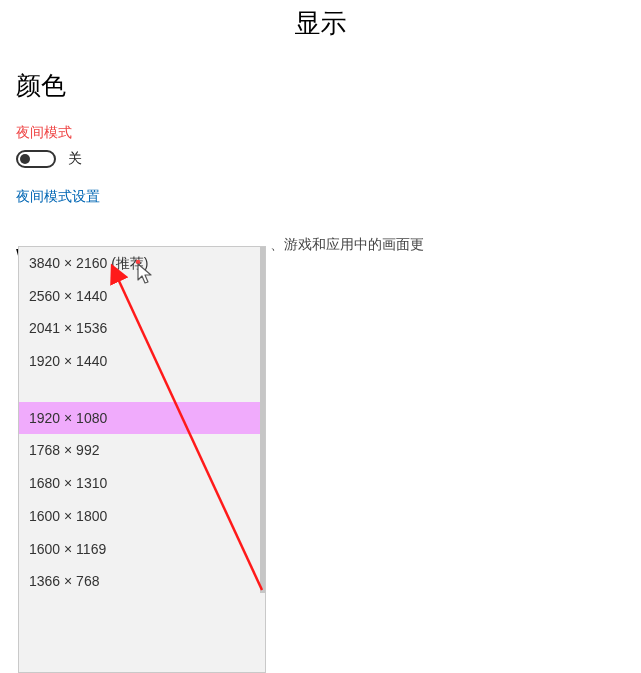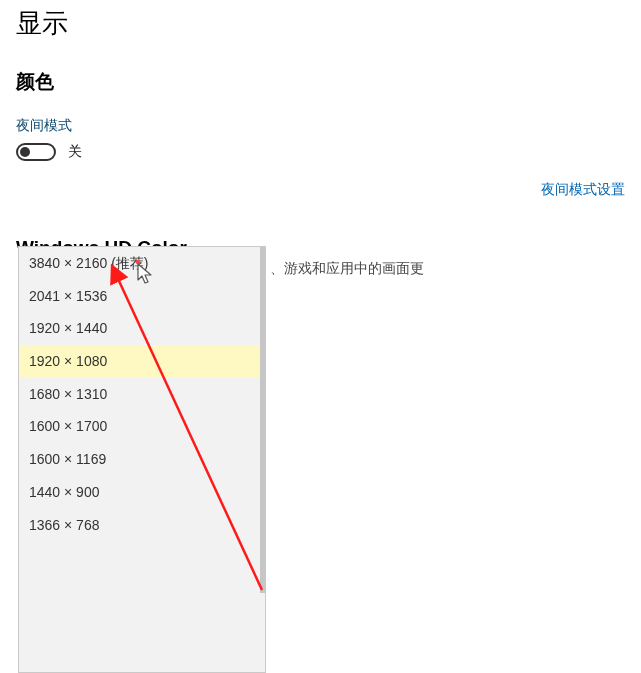--- a/index.html
+++ b/index.html
@@ -14,30 +14,31 @@
     overflow: hidden;
     position: relative;
   }
   .page {
     padding: 6px 16px 0 16px;
   }
   .page-title {
     font-size: 26px;
     font-weight: 400;
     margin: 0 0 28px 0;
+    text-align: center;
   }
   .section-title {
-    font-size: 19px;
-    font-weight: 700;
+    font-size: 25px;
+    font-weight: 400;
     margin: 0 0 22px 0;
   }
   .setting-label {
     font-size: 14px;
     margin: 0 0 8px 0;
-    color: #0c4a6e;
+    color: #ef4444;
   }
   .toggle-row {
     display: flex;
     align-items: center;
     gap: 12px;
     margin-bottom: 20px;
   }
   .toggle {
     width: 40px;
     height: 18px;
@@ -57,21 +58,20 @@
     background: #333;
   }
   .toggle-state {
     font-size: 14px;
     color: #222;
   }
   .link {
     font-size: 14px;
     color: #0066b4;
     cursor: pointer;
-    text-align: right;
   }
   .section-gap { height: 38px; }
 
   .dropdown-panel {
     position: absolute;
     left: 18px;
     top: 246px;
     width: 248px;
     height: 427px;
     background: #f2f2f2;
@@ -100,27 +100,28 @@
     height: 32.7px;
     line-height: 33px;
     padding: 0 10px;
     font-size: 14px;
     color: #333;
     cursor: pointer;
     white-space: nowrap;
     overflow: hidden;
   }
   .dd-item.selected {
-    background: #fef9c3;
+    background: #f0abfc;
+    margin-top: 24px;
   }
 
   .truncated-text {
     position: absolute;
     left: 270px;
-    top: 260px;
+    top: 236px;
     font-size: 14px;
     color: #444;
   }
 
   
   .arrow-svg {
     position: absolute;
     left: 0;
     top: 0;
     width: 641px;
@@ -158,27 +159,28 @@
   <div class="section-gap"></div>
 
   <h2 class="section-title">Windows HD Color</h2>
 </div>
 
 <span class="truncated-text">、游戏和应用中的画面更</span>
 
 <div class="dropdown-panel">
   <div class="dropdown-list" id="dd-list">
       <div class="dd-item">3840 × 2160 (推荐)</div>
+      <div class="dd-item">2560 × 1440</div>
       <div class="dd-item">2041 × 1536</div>
       <div class="dd-item">1920 × 1440</div>
       <div class="dd-item selected">1920 × 1080</div>
+      <div class="dd-item">1768 × 992</div>
       <div class="dd-item">1680 × 1310</div>
-      <div class="dd-item">1600 × 1700</div>
+      <div class="dd-item">1600 × 1800</div>
       <div class="dd-item">1600 × 1169</div>
-      <div class="dd-item">1440 × 900</div>
       <div class="dd-item">1366 × 768</div>
     </div>
   <div class="dropdown-scrollbar">
     <div class="dropdown-scrollbar-thumb"></div>
   </div>
 </div>
 
 <svg class="arrow-svg">
   <defs>
     <marker id="arrowhead" markerWidth="8" markerHeight="8" refX="6" refY="4" orient="auto">

